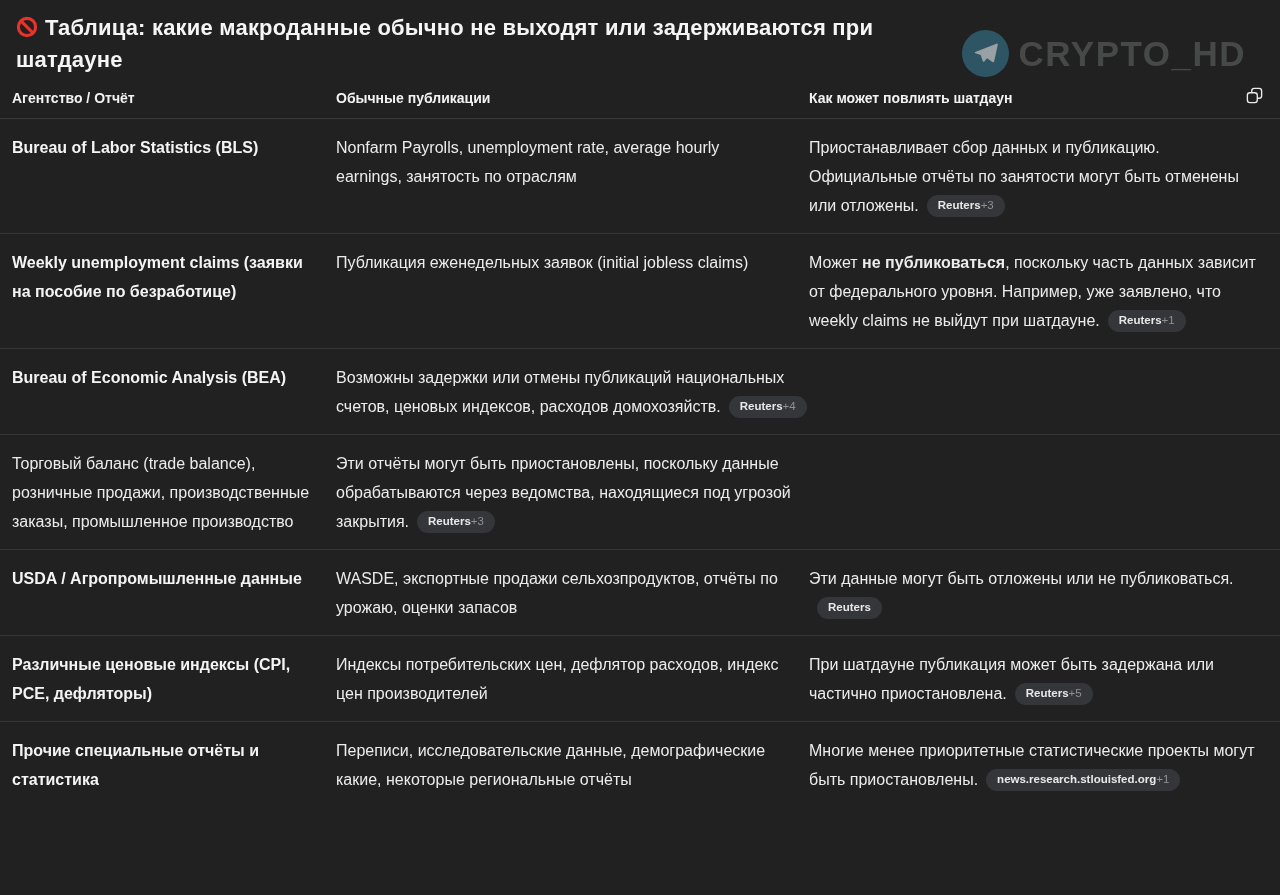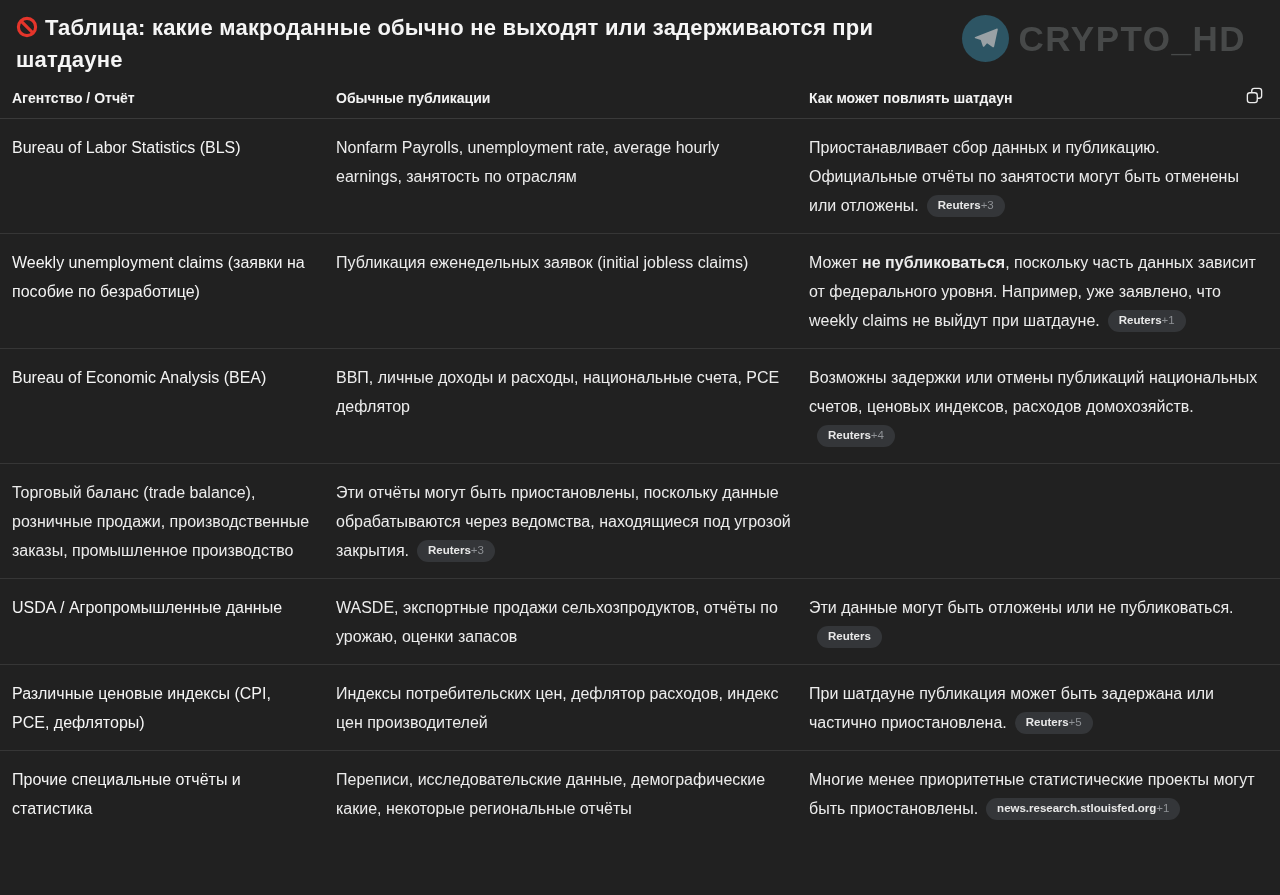--- a/index.html
+++ b/index.html
@@ -13,21 +13,21 @@
     position:relative;
   }
   .top { position:relative; padding:8px 12px 0 12px; height:72px; }
   .title {
     margin:4px; font-size:22px; line-height:32px; font-weight:700;
     color:#f5f5f5; max-width:945px; letter-spacing:.2px;
   }
   .no-entry { display:inline-block; margin-right:7px; }
   .no-entry svg { width:22px; height:22px; vertical-align:-3px; }
 
-  .logo { position:absolute; top:15px; right:34px; display:flex; align-items:center; gap:10px; }
+  .logo { position:absolute; top:30px; right:34px; display:flex; align-items:center; gap:10px; }
   .logo-circle {
     width:47px; height:47px; border-radius:50%; background:#2d5564;
     display:flex; align-items:center; justify-content:center; flex:0 0 auto;
   }
   .logo-circle svg { width:27px; height:27px; }
   .logo-text { font-size:35px; font-weight:800; color:#474949; letter-spacing:1.5px; }
 
   .table { margin-top:2px; }
   .thead, .tr {
     display:grid;
@@ -46,21 +46,21 @@
   }
   .copy-btn svg { width:19px; height:19px; }
 
   .tr {
     border-bottom:1px solid #363636;
     padding-top:14px; padding-bottom:13px;
     font-size:16px; line-height:29px;
   }
   .tr:last-child { border-bottom:none; }
   .td { padding-right:26px; }
-  .td-agency { font-weight:400; color:#f4f4f4; }
+  .td-agency { font-weight:700; color:#f4f4f4; }
   .td-pubs { color:#ececec; }
   .td-impact { color:#ececec; padding-right:0; }
   .impact-text { margin:0; }
   .impact-text .b { font-weight:700; }
 
   .badge {
     display:inline-flex; align-items:baseline; 
     background:#343639; border-radius:999px;
     padding:4px 11px 5px;
     font-size:11.5px; font-weight:700; color:#e8e8e8;
@@ -121,21 +121,20 @@
     <div class="td td-impact">
             <p class="impact-text"><span>Может </span><span class="b">не публиковаться</span><span>, поскольку часть данных зависит от федерального уровня. Например, уже заявлено, что weekly claims не выйдут при шатдауне.</span><button class="badge">
                 <span>Reuters</span>
                 <span class="extra">+1</span>
               </button></p>
           </div>
   </div>
 
   <div class="tr">
     <div class="td td-agency">Bureau of Economic Analysis (BEA)</div>
-    <div class="td td-pubs">ВВП, личные доходы и расходы, национальные счета, PCE дефлятор</div>
     <div class="td td-impact">
             <p class="impact-text"><span>Возможны задержки или отмены публикаций национальных счетов, ценовых индексов, расходов домохозяйств.</span><button class="badge">
                 <span>Reuters</span>
                 <span class="extra">+4</span>
               </button></p>
           </div>
   </div>
 
   <div class="tr">
     <div class="td td-pubs">Торговый баланс (trade balance), розничные продажи, производственные заказы, промышленное производство</div>

